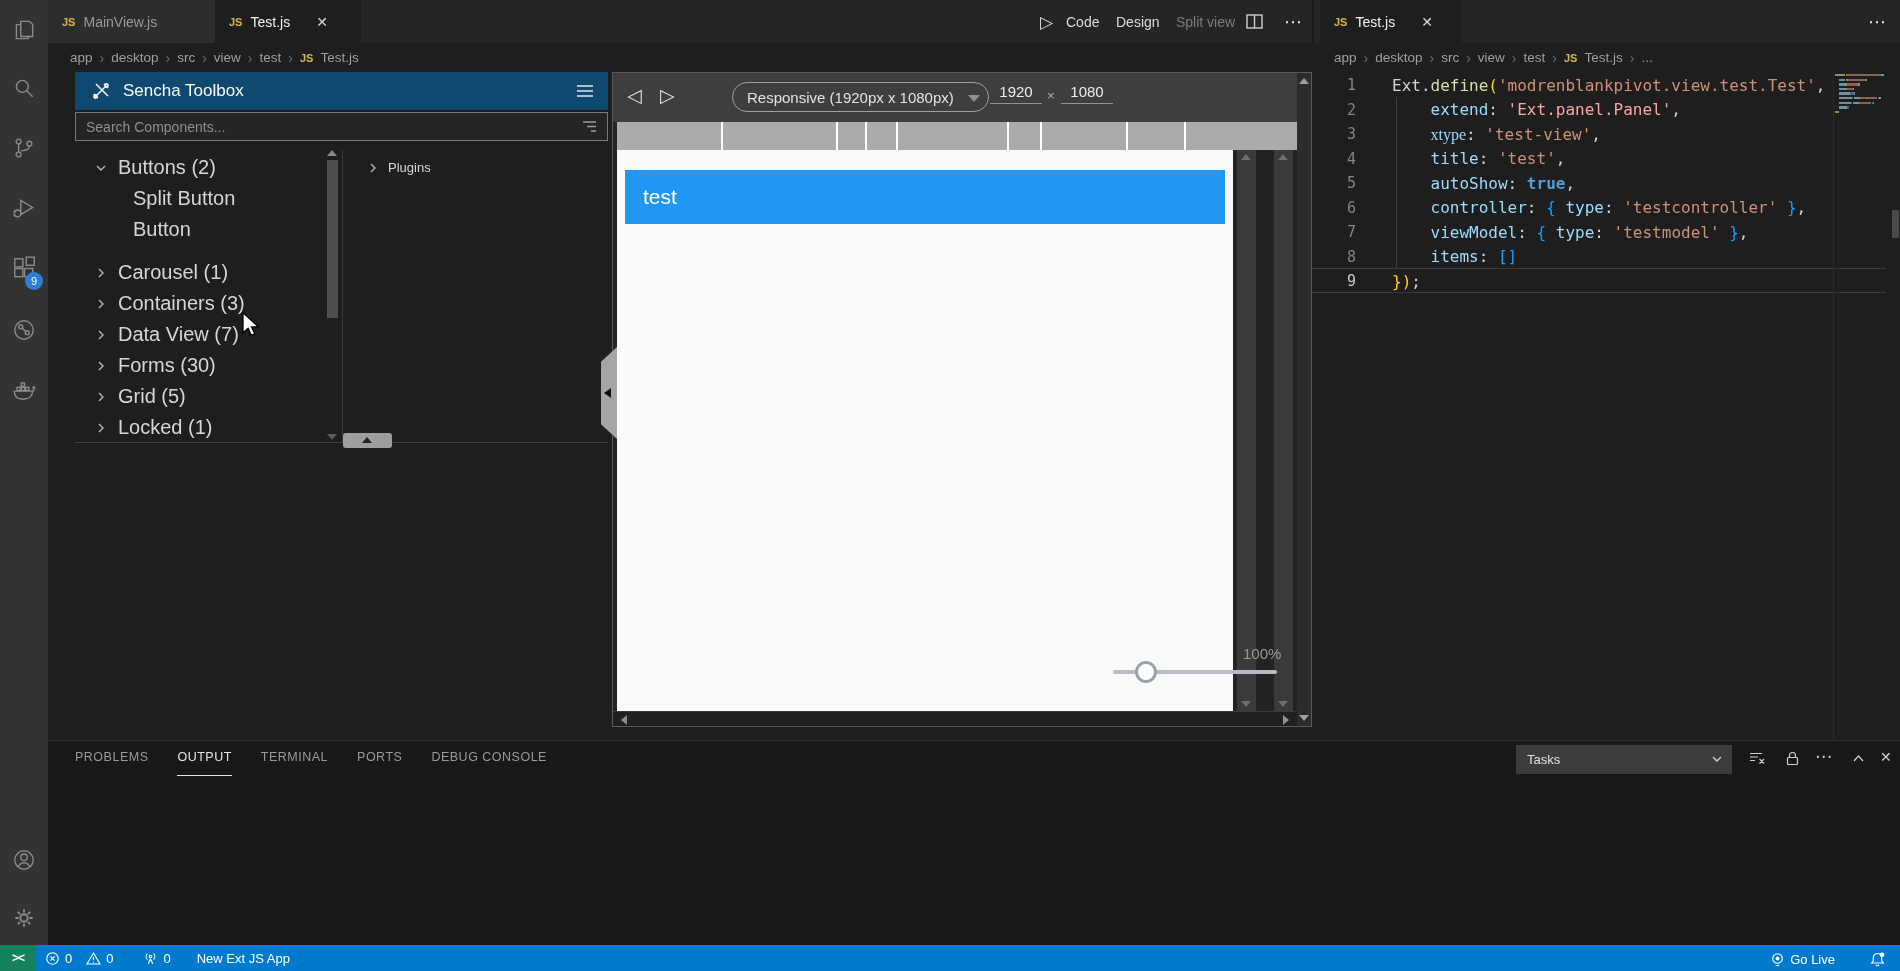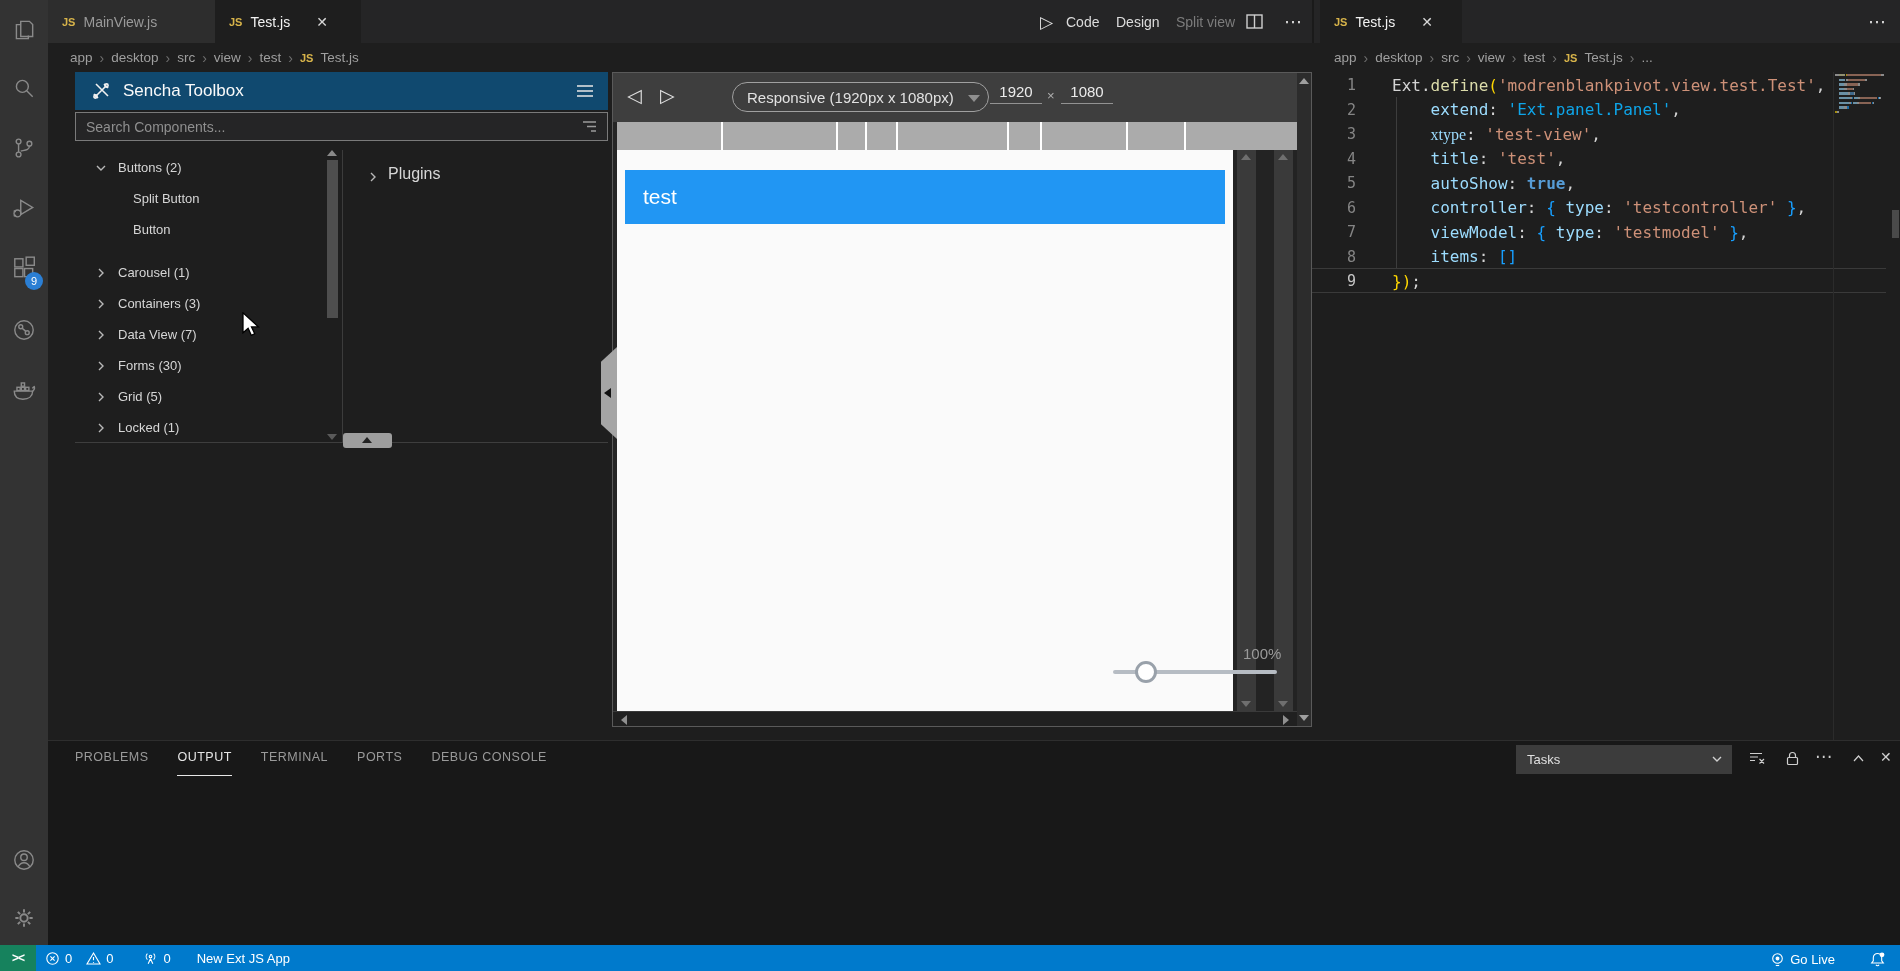--- a/index.html
+++ b/index.html
@@ -42,33 +42,33 @@
                display:flex; align-items:center; padding:0 14px 0 16px; }
   .tb-header svg { stroke:#f0f0f0; fill:none; stroke-width:1.6; }
   .tb-title { color:#fafafa; font-size:17px; margin-left:12px; flex:1; }
   .tb-search { position:absolute; left:0; top:40px; width:533px; height:29px; background:#252526;
                border:1px solid #7a7a7a; display:flex; align-items:center; }
   .tb-search input { flex:1; background:transparent; border:none; outline:none; color:#cfcfcf;
                      font-size:14px; padding:0 10px; font-family:"Liberation Sans",sans-serif; }
   .tb-search input::placeholder { color:#8f8f8f; }
   #tree-wrap { position:absolute; left:0; top:78px; width:533px; height:292px; overflow:hidden; }
   #tree-rows { position:absolute; left:0; top:2px; width:250px; }
-  .trow { height:31px; display:flex; align-items:center; font-size:13px; color:#d6d6d6; }
+  .trow { height:31px; display:flex; align-items:center; font-size:20px; color:#d6d6d6; }
   .trow .chev { width:14px; margin-left:20px; margin-right:9px; display:flex; }
   .trow.child { padding-left:58px; }
   .tspacer { height:12px; }
   .chev svg, .chev-s svg { stroke:#b8b8b8; fill:none; stroke-width:1.4; width:12px; height:12px; }
   #tree-scrollbar { position:absolute; left:251px; top:0; width:13px; height:292px; }
   .ts-thumb { position:absolute; left:1px; top:10px; width:11px; height:158px; background:#4e4e4e; }
   .tri { width:0; height:0; position:absolute; }
   .tri-up-s  { border-left:5px solid transparent; border-right:5px solid transparent; border-bottom:6px solid #8a8a8a; }
   .tri-down-s{ border-left:5px solid transparent; border-right:5px solid transparent; border-top:6px solid #5a5a5a; }
   #tree-divider { position:absolute; left:267px; top:0; width:1px; height:292px; background:#3c3c3c; }
-  #plugins-row { position:absolute; left:268px; top:2px; width:260px; height:31px; display:flex; align-items:flex-end;
-                 font-size:16px; color:#d6d6d6; }
+  #plugins-row { position:absolute; left:268px; top:2px; width:260px; height:31px; display:flex; align-items:center;
+                 font-size:13px; color:#d6d6d6; }
   #plugins-row .chev-s { margin-left:24px; margin-right:9px; display:flex; }
   #tree-pill { left:343px; top:433px; width:49px; height:15px; background:#9e9e9e; border-radius:3px; }
   #tree-pill .tri-up-p { position:absolute; left:19px; top:4px; border-left:5px solid transparent;
                          border-right:5px solid transparent; border-bottom:6px solid #222; }
 
   
   #design-panel { left:612px; top:72px; width:700px; height:655px; border:1px solid #5a5a5a; background:#252525; }
   #dp-toolbar { position:absolute; left:0; top:0; width:698px; height:49px; background:#3e3e3e; }
   .nav-arrow { position:absolute; top:11px; font-size:19px; color:#e0e0e0; font-family:"DejaVu Sans",sans-serif; }
   #dp-dropdown { position:absolute; left:119px; top:9px; width:257px; height:30px; border:1px solid #a0a0a0;
@@ -438,21 +438,21 @@
   <div id="zoom-label" class="abs">100%</div>
 
   <div id="right-editor" class="abs">
     <div id="code-lines">
         <div class="cl">
           <span class="gut">1</span>
           <span class="ccontent"><span style="color: rgb(212, 212, 212);">Ext.</span><span style="color: rgb(220, 220, 170);">define</span><span style="color: rgb(255, 215, 0);">(</span><span style="color: rgb(206, 145, 120);">'modrenblankpivot.view.test.Test'</span><span style="color: rgb(212, 212, 212);">, {</span></span>
         </div>
         <div class="cl">
           <span class="gut">2</span>
-          <span class="ccontent"><span style="color: rgb(212, 212, 212);">    </span><span style="color: rgb(156, 220, 254);">extend</span><span style="color: rgb(212, 212, 212);">: </span><span style="color: #0ea5e9;">'Ext.panel.Panel'</span><span style="color: rgb(212, 212, 212);">,</span></span>
+          <span class="ccontent"><span style="color: rgb(212, 212, 212);">    </span><span style="color: rgb(156, 220, 254);">extend</span><span style="color: rgb(212, 212, 212);">: </span><span style="color: #fca5a5;">'Ext.panel.Panel'</span><span style="color: rgb(212, 212, 212);">,</span></span>
         </div>
         <div class="cl">
           <span class="gut">3</span>
           <span class="ccontent"><span style="color: rgb(212, 212, 212);">    </span><span style="color: rgb(156, 220, 254); font-family: Liberation Serif, serif;">xtype</span><span style="color: rgb(212, 212, 212);">: </span><span style="color: rgb(206, 145, 120);">'test-view'</span><span style="color: rgb(212, 212, 212);">,</span></span>
         </div>
         <div class="cl">
           <span class="gut">4</span>
           <span class="ccontent"><span style="color: rgb(212, 212, 212);">    </span><span style="color: rgb(156, 220, 254);">title</span><span style="color: rgb(212, 212, 212);">: </span><span style="color: rgb(206, 145, 120);">'test'</span><span style="color: rgb(212, 212, 212);">,</span></span>
         </div>
         <div class="cl">

